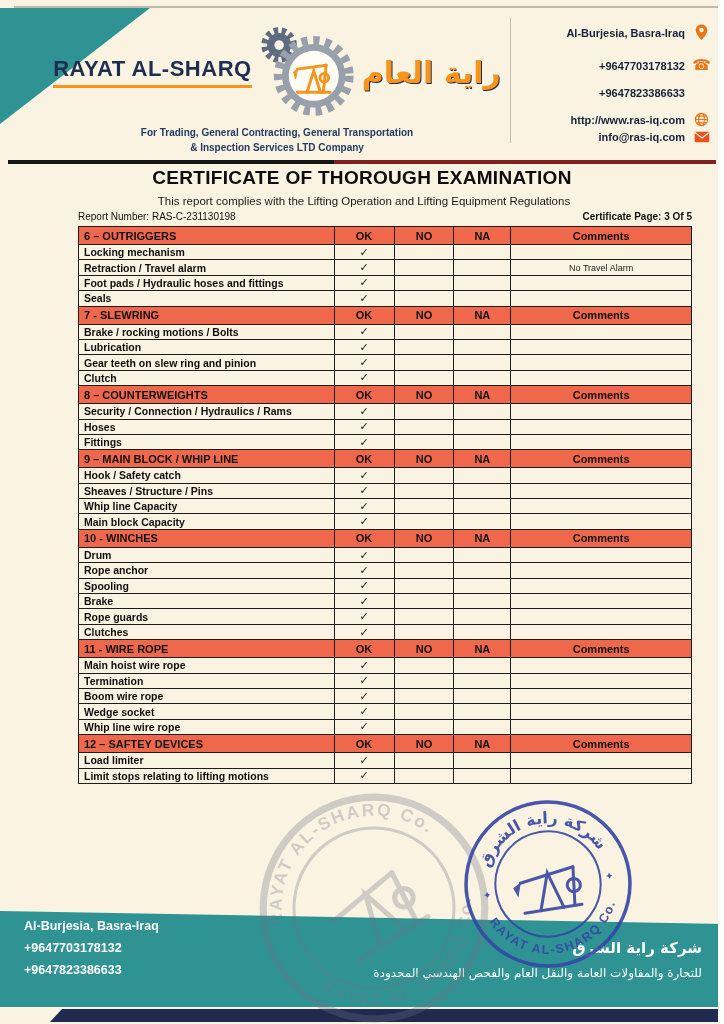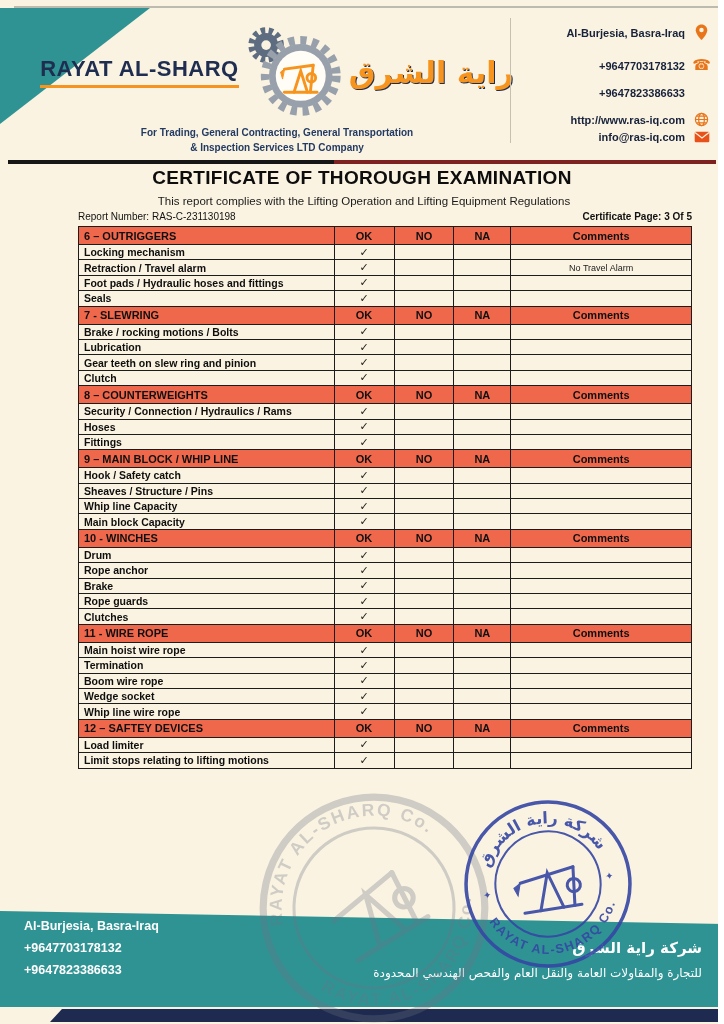--- a/index.html
+++ b/index.html
@@ -106,21 +106,21 @@
                 <path d="M-17,17 L17,17"></path>
                 <path d="M-7,17 L0,-5 L7,17"></path>
                 <path d="M-17,-7 L13,-11"></path>
                 <path d="M-17,-7 l-4,3 l2,7 z" fill="#f7941d" stroke-width="1"></path>
                 <path d="M13,-11 L10,17"></path>
                 <circle cx="11" cy="2" r="4.5"></circle>
               </g>
             </g>
           </svg>
         </span>
-        <span class="company-arabic" dir="rtl">راية الشرق</span>
+        <span class="company-arabic" dir="rtl">راية العام</span>
       </div>
       <div class="tagline">
         <div>For Trading, General Contracting, General Transportation</div>
         <div>&amp; Inspection Services LTD Company</div>
       </div>
     </div>
 
     <div class="contact-block">
       <div class="contact-row r1">
         <span>Al-Burjesia, Basra-Iraq</span>
@@ -323,20 +323,27 @@
         </tr>
         <tr class="data-row">
           <td class="item">Drum</td>
           <td class="check">✓</td>
           <td class="check"></td>
           <td class="check"></td>
           <td class="comments"></td>
         </tr>
         <tr class="data-row">
           <td class="item">Rope anchor</td>
+          <td class="check">✓</td>
+          <td class="check"></td>
+          <td class="check"></td>
+          <td class="comments"></td>
+        </tr>
+        <tr class="data-row">
+          <td class="item">Spooling</td>
           <td class="check">✓</td>
           <td class="check"></td>
           <td class="check"></td>
           <td class="comments"></td>
         </tr>
         <tr class="data-row">
           <td class="item">Brake</td>
           <td class="check">✓</td>
           <td class="check"></td>
           <td class="check"></td>

